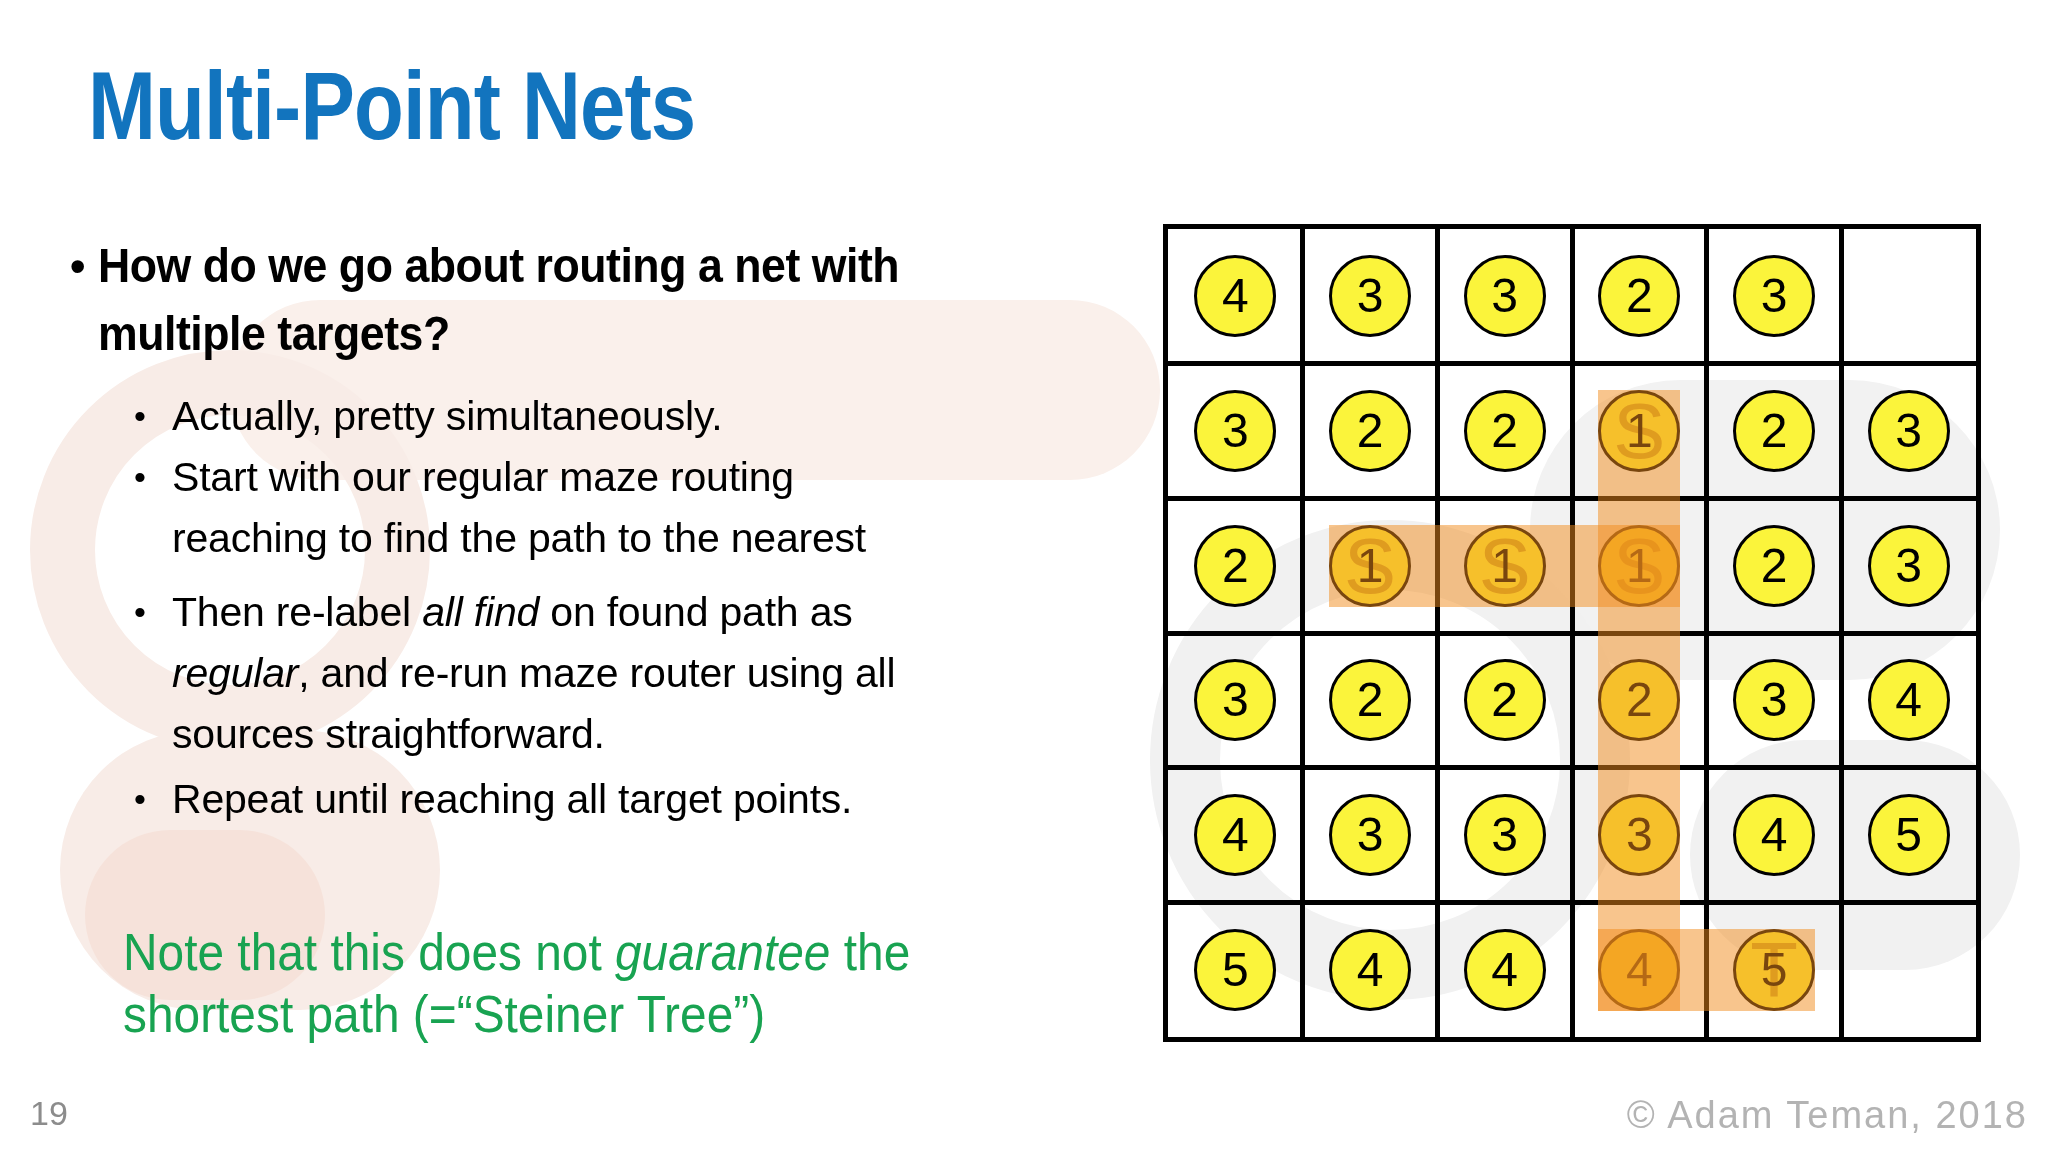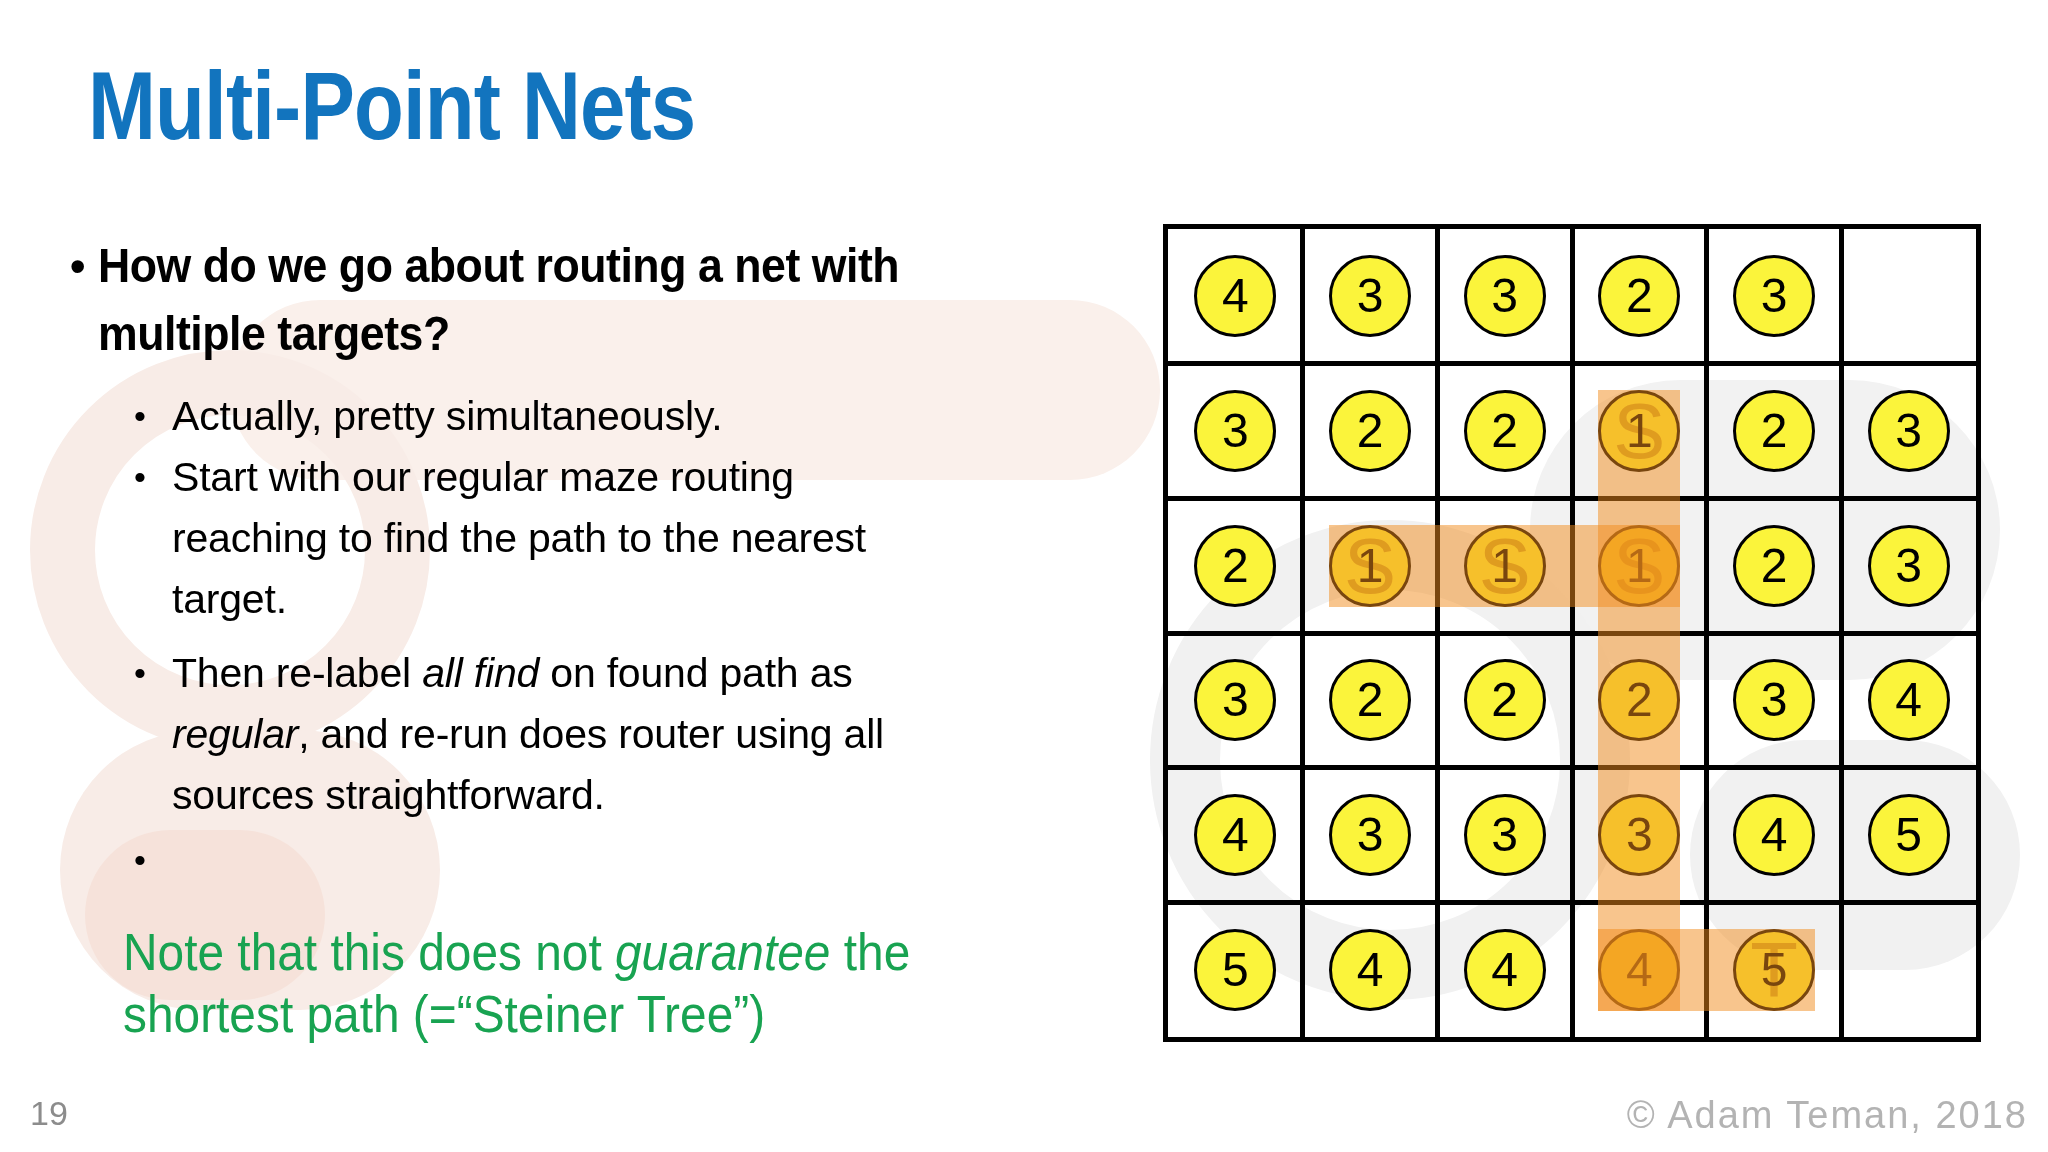--- a/index.html
+++ b/index.html
@@ -109,39 +109,41 @@
     <div class="stext">
       <div><span>Actually, pretty simultaneously.</span></div>
     </div>
   </div>
 
   <div class="sub">
     <span class="bullet">•</span>
     <div class="stext">
       <div><span>Start with our regular maze routing</span></div>
       <div><span>reaching to find the path to the nearest</span></div>
-      <div><span>target.</span></div>
     </div>
   </div>
 
   <div class="sub gap-lg">
     <span class="bullet">•</span>
     <div class="stext">
       <div>
         <span>Then re-label </span><span class="it">all find</span><span> on found path as</span>
       </div>
       <div>
-        <span class="it">regular</span><span>, and re-run does router using all</span>
+        <span class="it">regular</span><span>, and re-run maze router using all</span>
       </div>
       <div><span>sources straightforward.</span></div>
     </div>
   </div>
 
   <div class="sub gap-sm">
     <span class="bullet">•</span>
+    <div class="stext">
+      <div><span>Repeat until reaching all target points.</span></div>
+    </div>
   </div>
 
 </div>
 
 <div class="note">
   <div>
     <span>Note that this does not </span><span class="it">guarantee</span><span> the</span>
   </div>
   <div><span>shortest path (=“Steiner Tree”)</span></div>
 </div>

